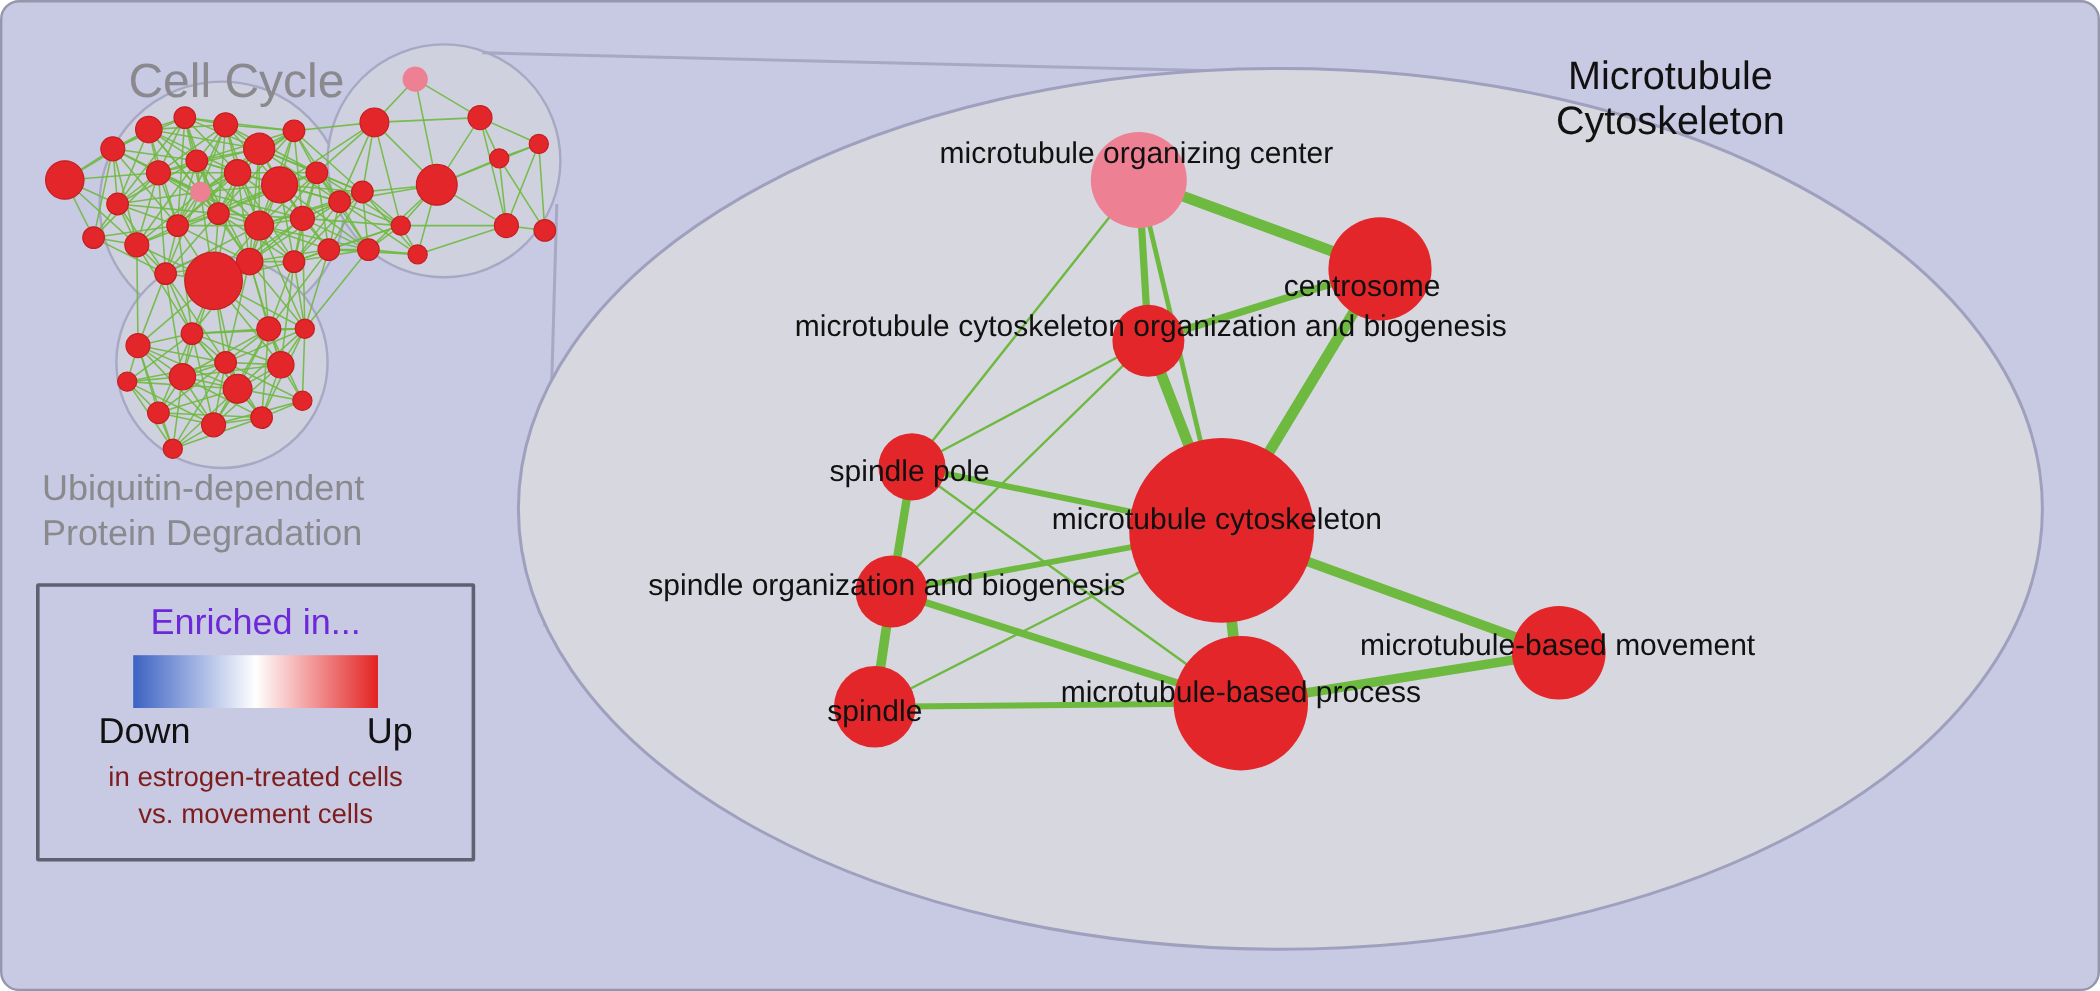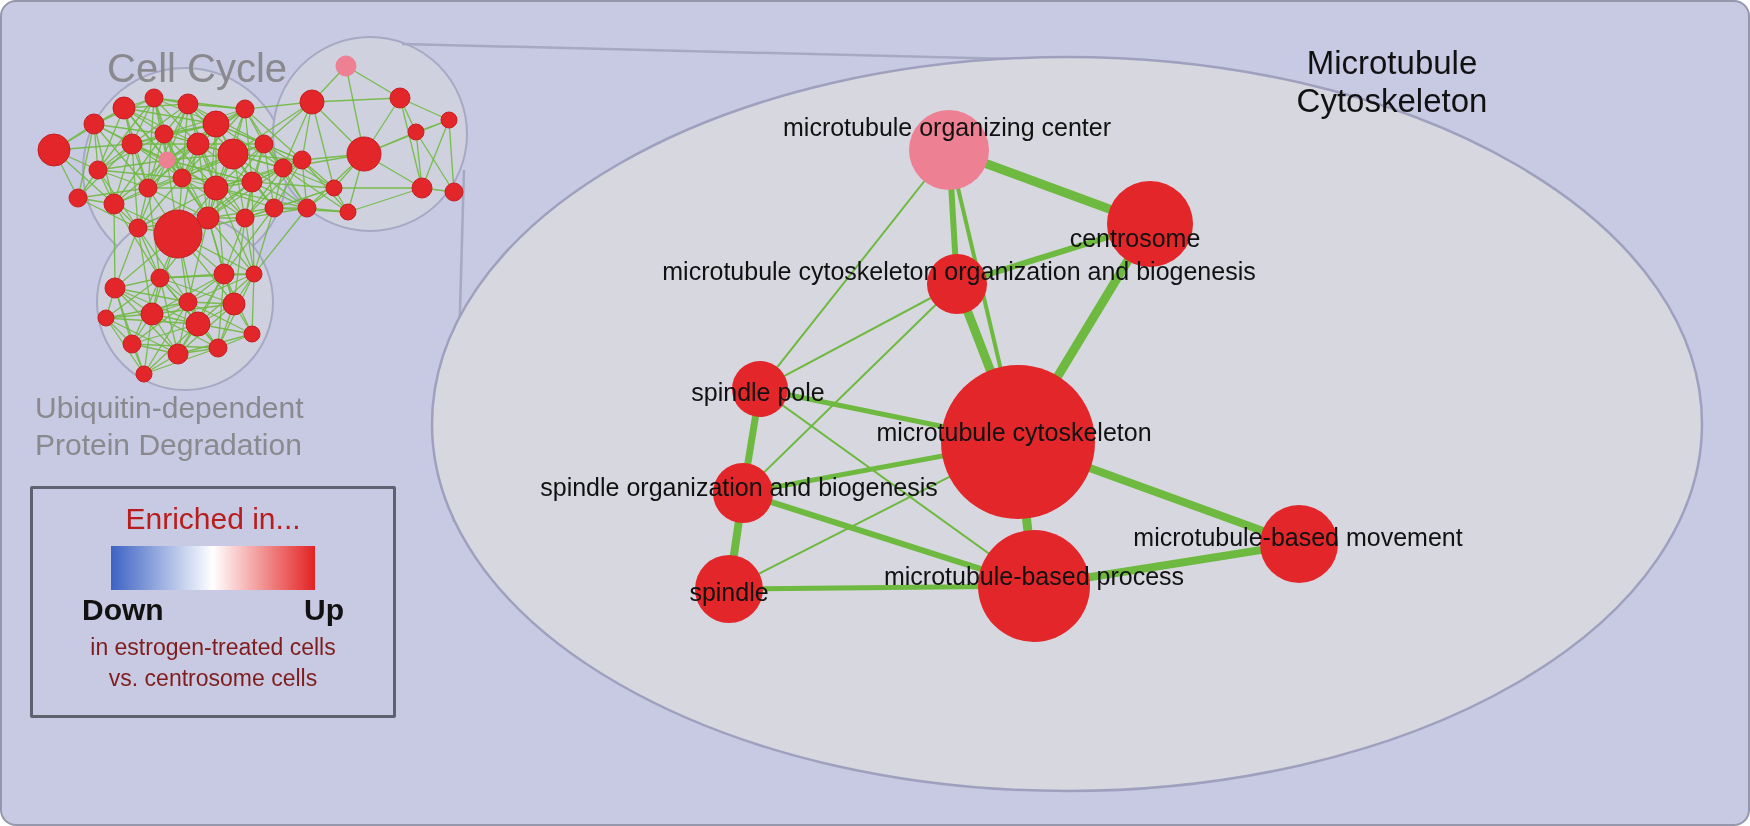--- a/index.html
+++ b/index.html
@@ -41,38 +41,37 @@
     width: 366px; height: 232px;
     border: 3px solid var(--legend-border, #5f6170);
     border-radius: 2px;
     box-sizing: border-box;
     background: var(--background, #c8c9e2);
   }
   .legend-title {
     margin-top: 13px;
     text-align: center;
     font-size: 30px;
-    color: #b91c1c;
+    color: #6d28d9;
   }
   .legend-gradient {
     width: 204px; height: 44px;
     margin: 10px auto 0 auto;
     background: linear-gradient(90deg,
       var(--gradient-blue, #3c62c3) 0%,
       var(--gradient-white, #ffffff) 50%,
       var(--gradient-red, #e32222) 100%);
   }
   .legend-row {
     width: 262px;
     margin: 3px auto 0 auto;
     display: flex;
     justify-content: space-between;
     font-size: 30px;
     color: #111;
-    font-weight: bold;
   }
   .legend-caption {
     margin-top: 5px;
     text-align: center;
     font-size: 23px;
     line-height: 1.35;
     color: #7f1d1d;
   }
 </style>
 </head>
@@ -519,16 +518,16 @@
 
   <div class="legend">
     <div class="legend-title">Enriched in...</div>
     <div class="legend-gradient"></div>
     <div class="legend-row">
       <span>Down</span>
       <span>Up</span>
     </div>
     <div class="legend-caption">
       <div>in estrogen-treated cells</div>
-      <div>vs. centrosome cells</div>
+      <div>vs. movement cells</div>
     </div>
   </div>
 </div>
 
 </body></html>

